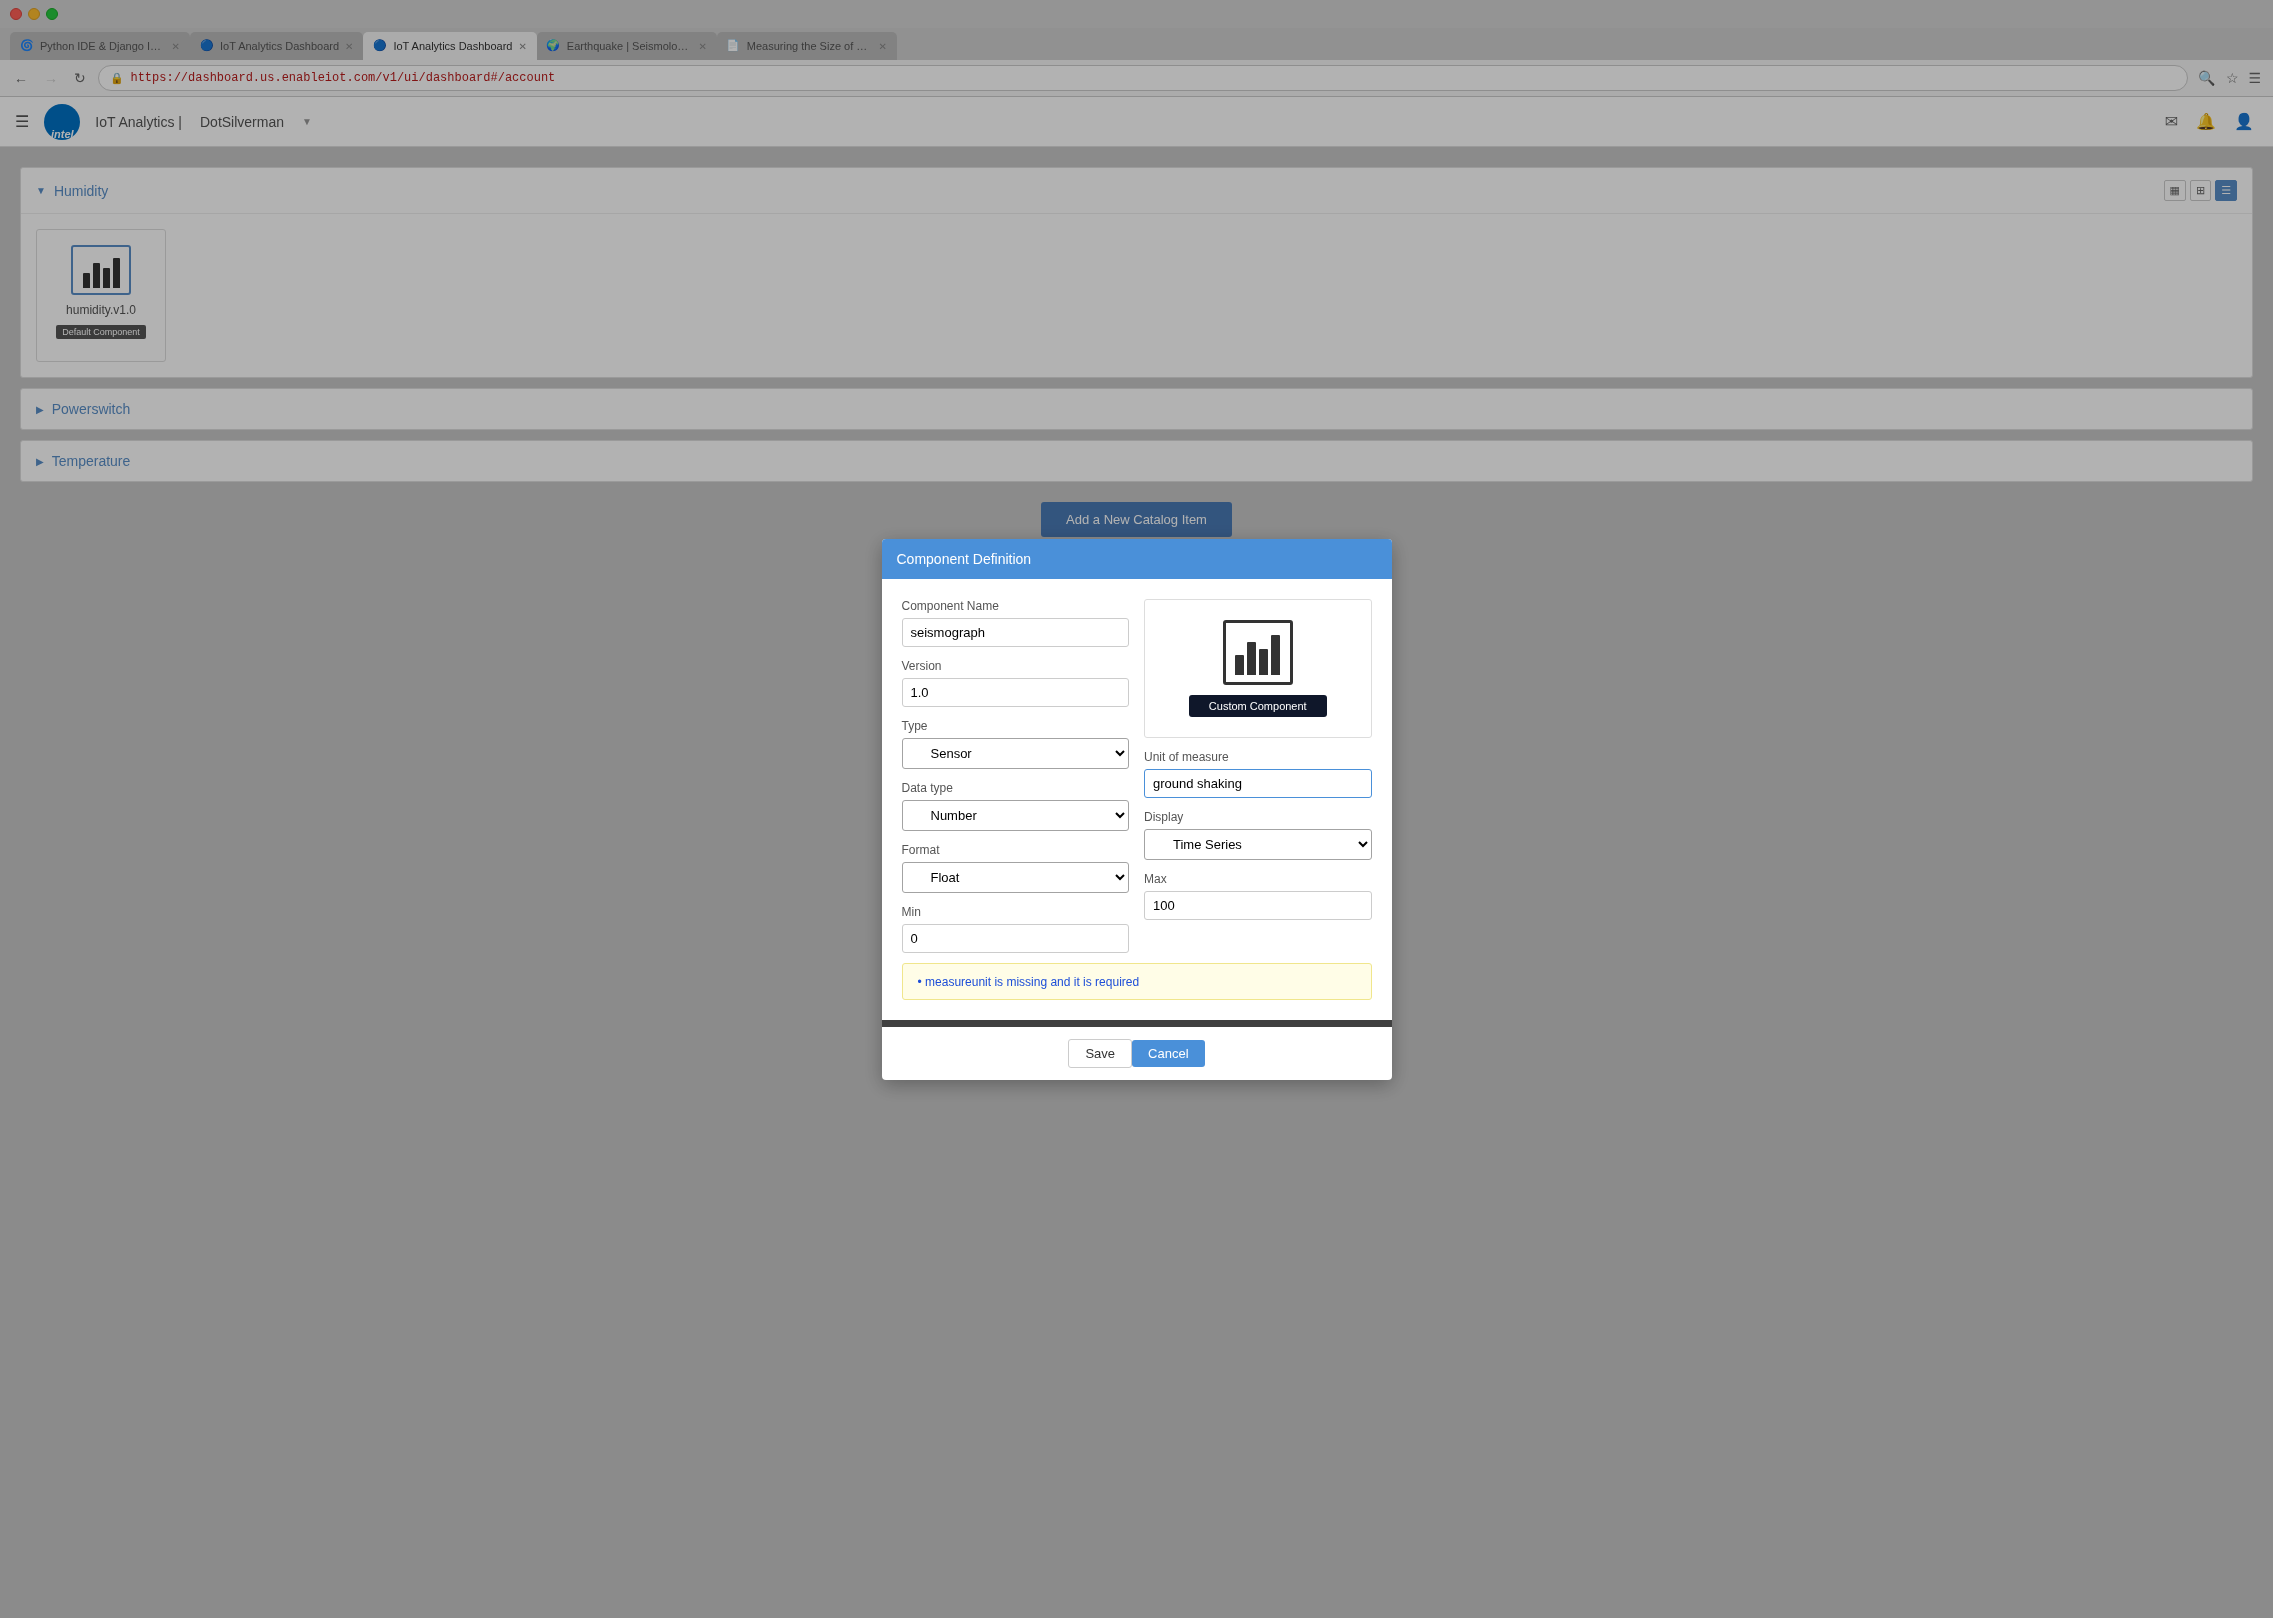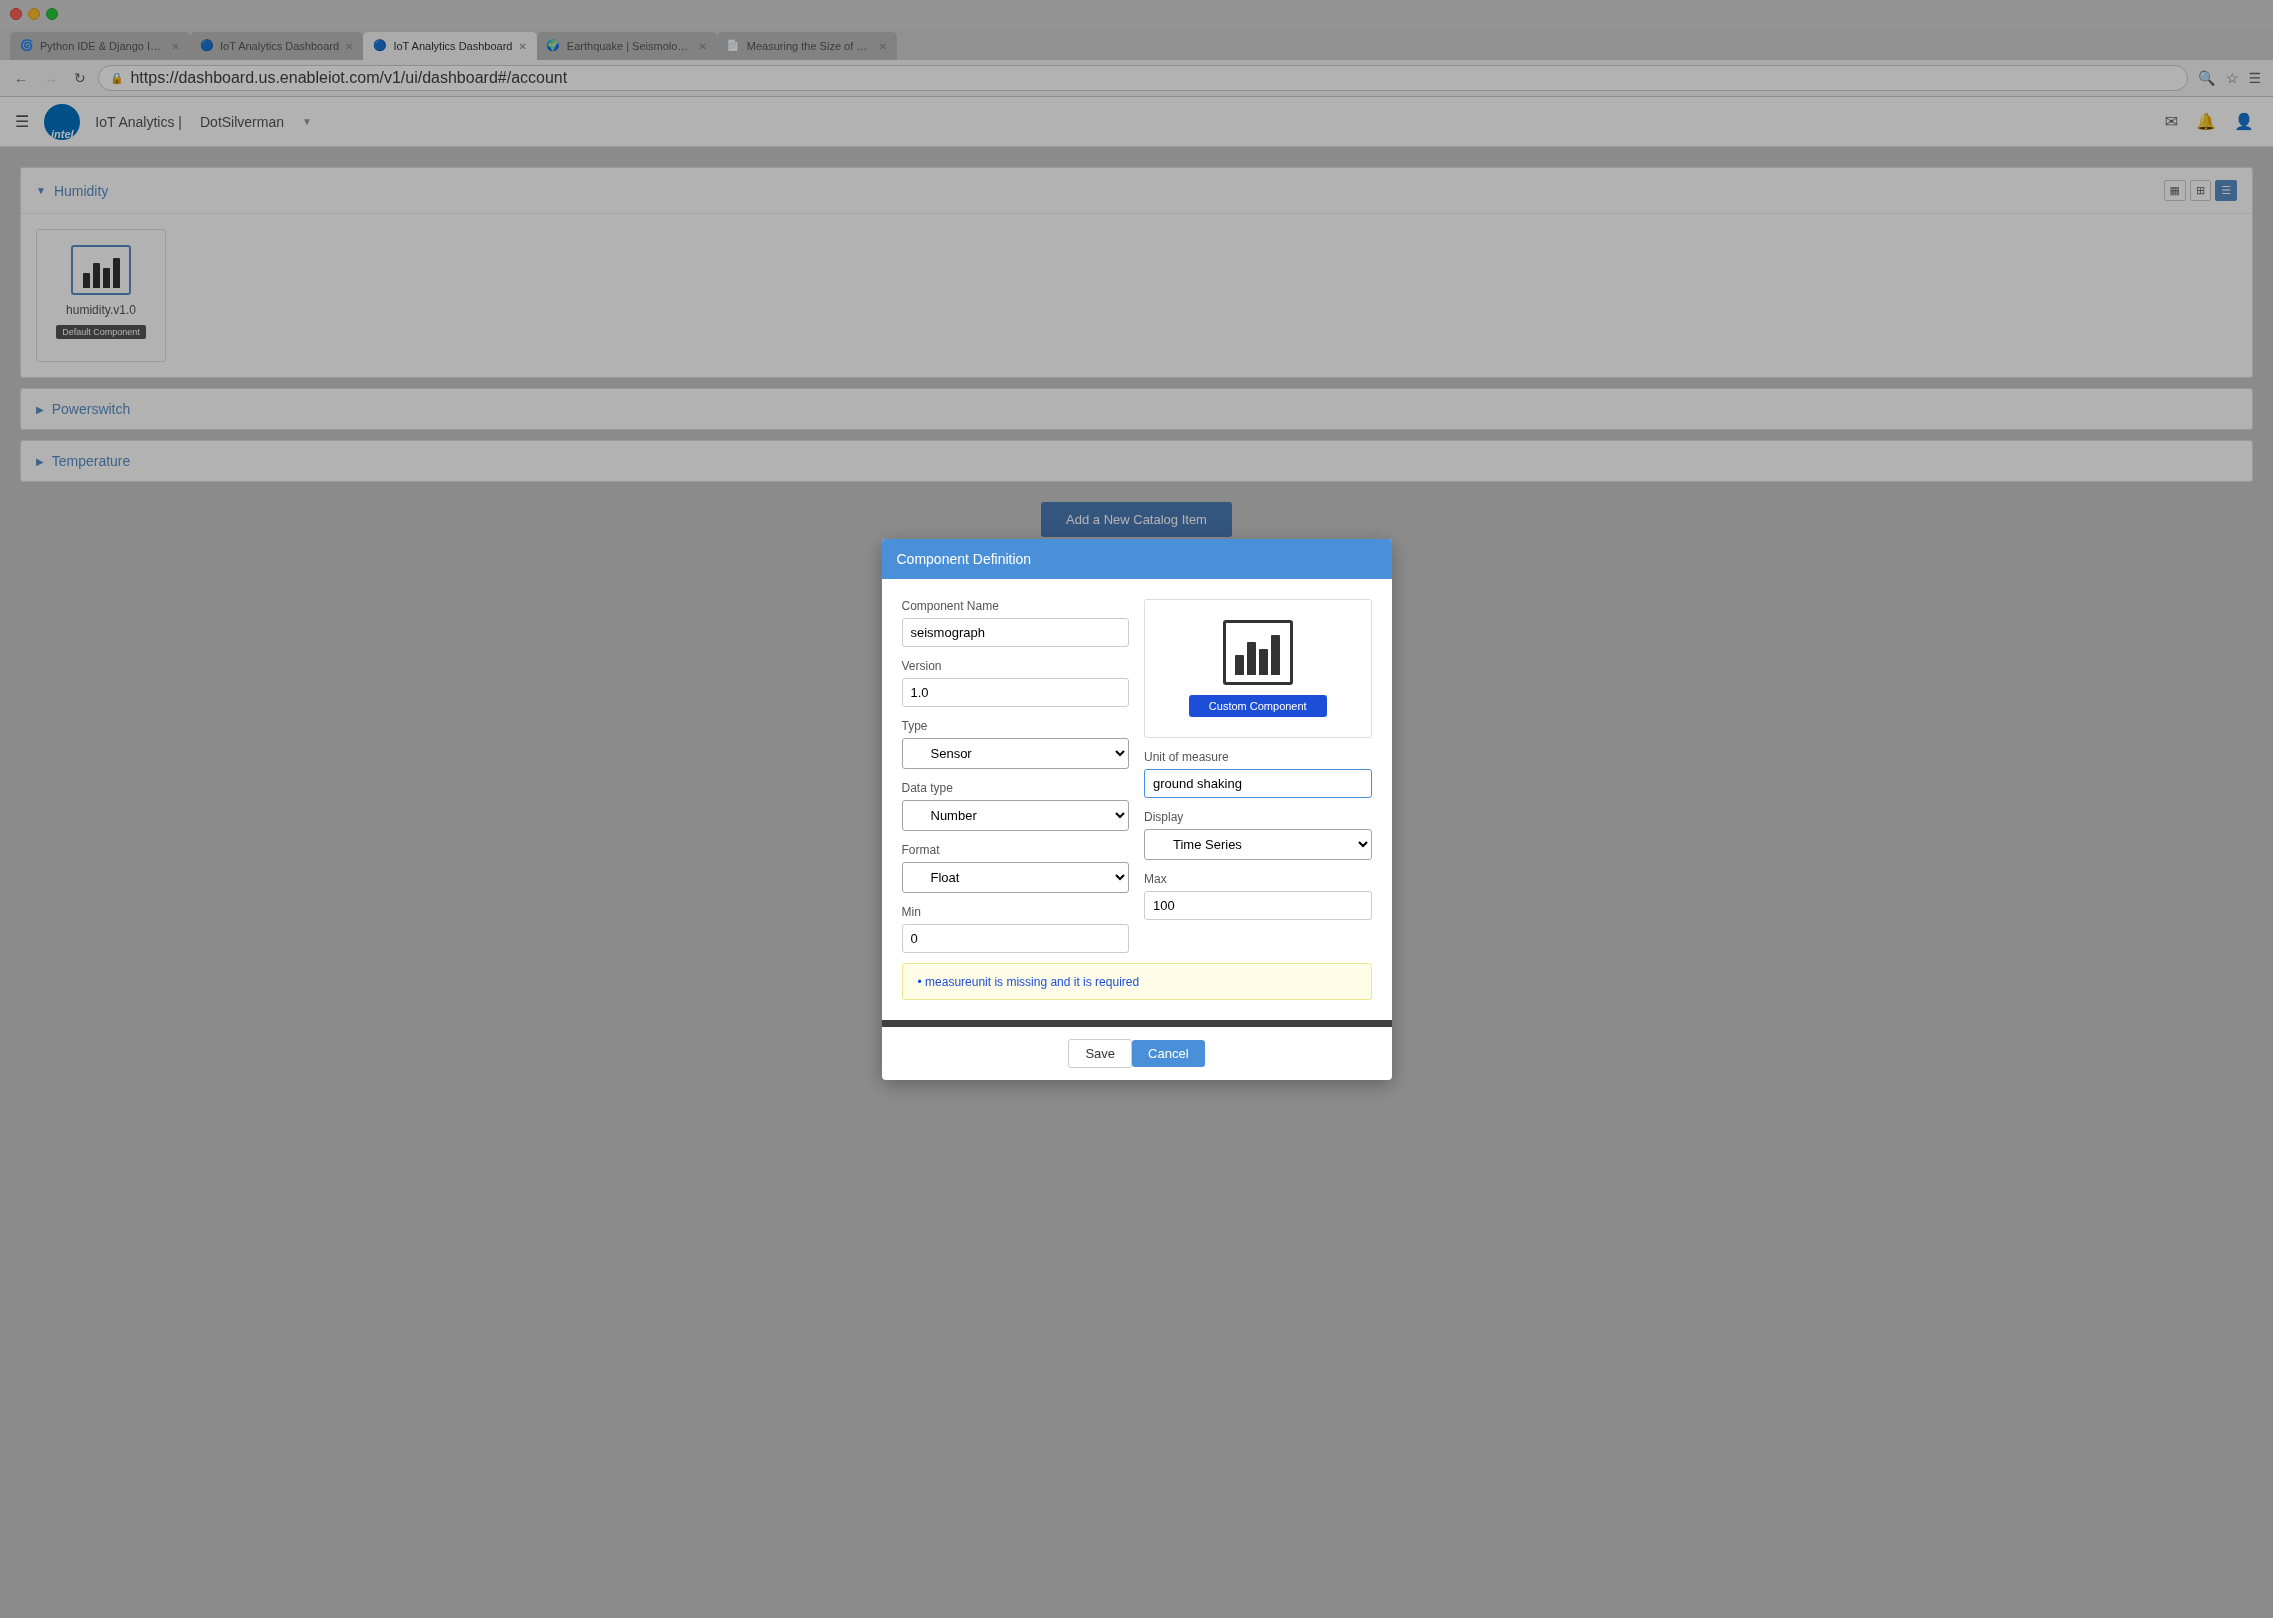--- a/index.html
+++ b/index.html
@@ -18,21 +18,21 @@
     .tab.active { background: #f5f5f5; color: #333; }
     .tab.inactive { background: #bbb; color: #555; }
     .tab-close { font-size: 10px; color: #888; cursor: pointer; flex-shrink: 0; }
     .tab-favicon { width: 14px; height: 14px; display: inline-block; flex-shrink: 0; }
 
     .browser-toolbar { background: #f5f5f5; padding: 5px 10px; display: flex; align-items: center; gap: 8px; border-bottom: 1px solid #ccc; }
     .nav-btn { background: none; border: none; font-size: 14px; color: #666; cursor: pointer; padding: 2px 4px; }
     .nav-btn:disabled { color: #ccc; cursor: default; }
     .address-bar { flex: 1; height: 26px; border: 1px solid #ccc; border-radius: 13px; padding: 0 12px; font-size: 12px; background: white; display: flex; align-items: center; gap: 6px; }
     .address-bar .lock-icon { color: #27ae60; font-size: 11px; }
-    .address-text { font-size: 16px; color: #404040; }
+    .address-text { font-size: 12px; color: #b91c1c; font-family: Liberation Mono, monospace; }
     .toolbar-right { display: flex; gap: 6px; align-items: center; }
     .toolbar-icon-btn { background: none; border: none; font-size: 14px; color: #666; cursor: pointer; padding: 2px; }
 
     
     .app-header { background: white; border-bottom: 1px solid #ddd; height: 50px; display: flex; align-items: center; padding: 0 15px; gap: 15px; }
     .hamburger { font-size: 16px; color: #555; cursor: pointer; }
     .intel-logo { background: #0071c5; color: white; border-radius: 50%; width: 36px; height: 36px; display: flex; align-items: flex-end; justify-content: center; font-size: 11px; font-weight: bold; font-style: italic; flex-shrink: 0; }
     .app-title { font-size: 14px; color: #555; display: flex; align-items: center; gap: 18px; }
     .app-title-name { font-weight: 500; }
     .app-user { color: #555; }
@@ -74,21 +74,21 @@
     .modal-body { padding: 20px; }
     .modal-footer { padding: 12px 15px; border-top: 7px solid #404040; display: flex; justify-content: center; align-items: center; }
     .form-group { display: flex; flex-direction: column; gap: 5px; }
     .form-label { font-size: 12px; color: #555; font-weight: 500; }
     .form-input { border: 1px solid #ccc; border-radius: 3px; padding: 6px 8px; font-size: 13px; width: 100%; }
     .form-select { border: 1px solid #a3a3a3; border-radius: 3px; padding: 6px 24px; font-size: 13px; width: 100%; background: white; cursor: pointer; appearance: auto; }
     .form-input.highlighted { border-color: #4a90d9; }
 
     .component-preview { border: 1px solid #ddd; border-radius: 3px; padding: 20px; display: flex; flex-direction: column; align-items: center; gap: 10px; }
     .preview-icon { font-size: 50px; color: #333; border: 3px solid #333; padding: 10px; border-radius: 3px; display: flex; align-items: center; justify-content: center; width: 70px; height: 65px; }
-    .custom-component-btn { background: #1d4ed8; color: white; border: none; padding: 5px 20px; font-size: 11px; border-radius: 3px; cursor: pointer; }
+    .custom-component-btn { background: #0f172a; color: white; border: none; padding: 5px 20px; font-size: 11px; border-radius: 3px; cursor: pointer; }
 
     .warning-box { background: #fffde7; border: 1px solid #f0e68c; border-radius: 3px; padding: 10px 15px; margin-top: 10px; }
     .warning-item { color: #1d4ed8; font-size: 12px; }
     .warning-item::before { content: '• '; }
 
     .btn-save { background: white; border: 1px solid #ccc; padding: 6px 16px; font-size: 13px; border-radius: 3px; cursor: pointer; color: #333; }
     .btn-cancel { background: #4a90d9; border: none; padding: 6px 16px; font-size: 13px; border-radius: 3px; cursor: pointer; color: white; }
 
     .bar-chart-icon {
       display: flex; align-items: flex-end; gap: 3px; height: 35px;

